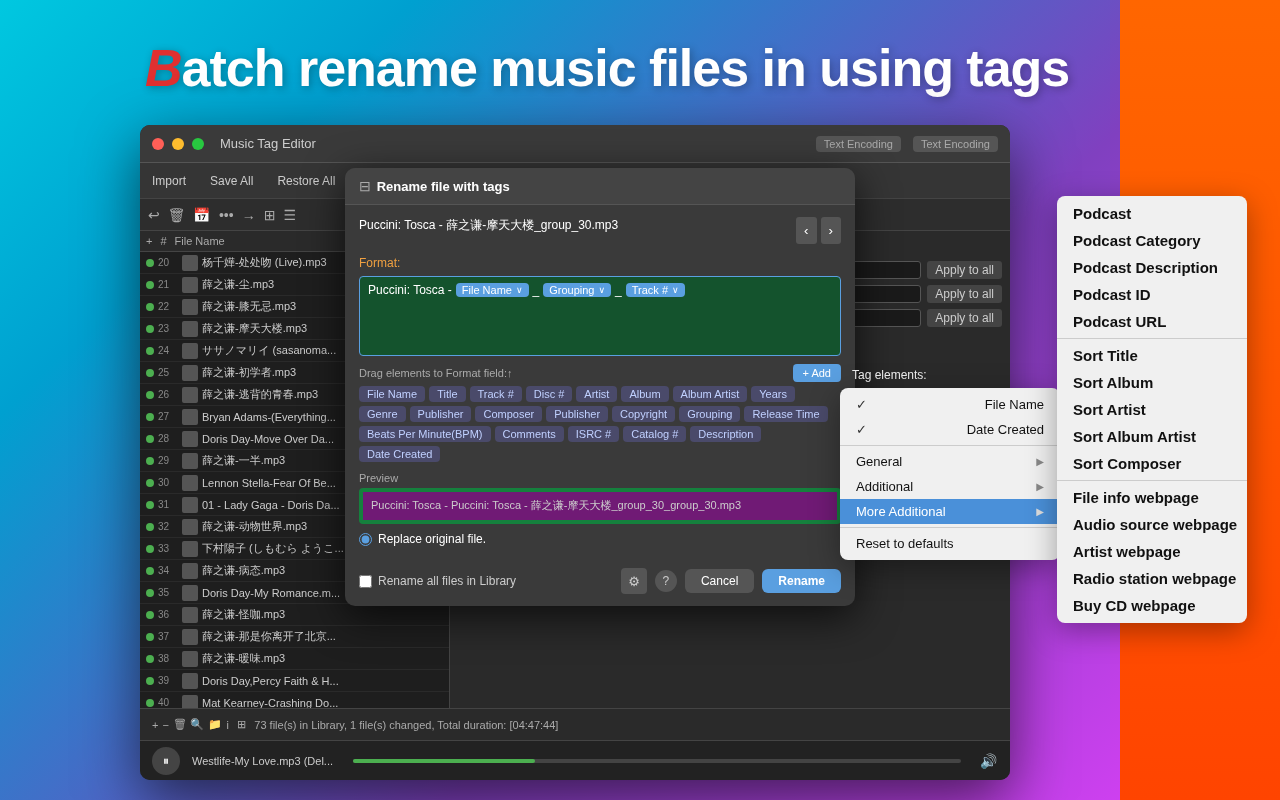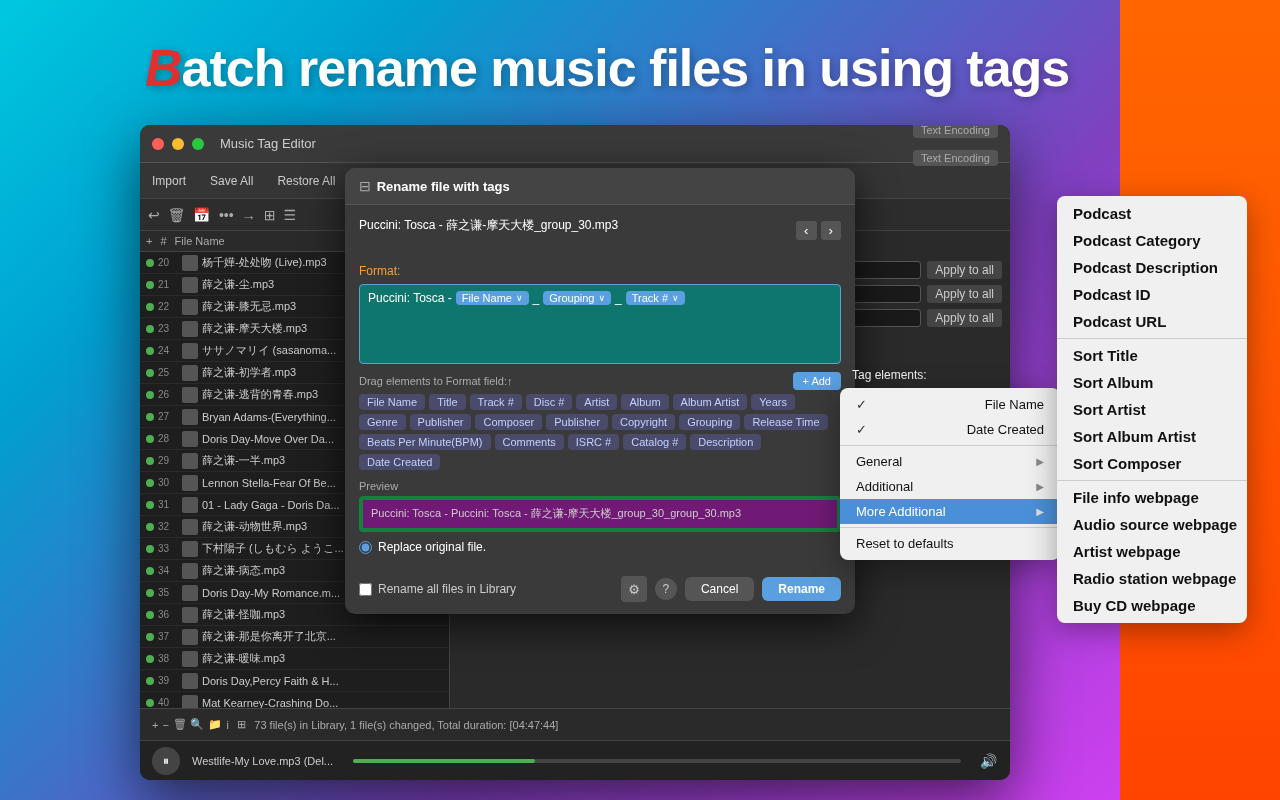--- a/index.html
+++ b/index.html
@@ -76,21 +76,20 @@
     .app-title {
       color: #ccc;
       font-size: 13px;
       margin-left: 8px;
     }
     .title-bar-spacer { flex: 1; }
     .title-bar-right {
       display: flex;
       align-items: center;
       gap: 12px;
-      flex-direction: column;
     }
     .title-bar-btn {
       color: #aaa;
       font-size: 11px;
       background: #555;
       border-radius: 4px;
       padding: 2px 8px;
     }
 
     
@@ -311,21 +310,21 @@
       color: #fff;
       font-size: 12px;
       margin-bottom: 10px;
     }
     .format-label {
       color: #f0a040;
       font-size: 12px;
       margin-bottom: 6px;
     }
     .format-field {
-      background: #0f766e;
+      background: #14532d;
       border: 1px solid #5a9fe0;
       border-radius: 4px;
       padding: 6px 8px;
       min-height: 80px;
       display: flex;
       flex-wrap: wrap;
       gap: 4px;
       align-items: flex-start;
       align-content: flex-start;
     }
@@ -773,21 +772,21 @@
   </div>
 </div>
 
 <div class="rename-dialog">
   <div class="dialog-titlebar">
     <span class="dialog-icon">⊟</span>
     <span class="dialog-title">Rename file with tags</span>
   </div>
   <div class="dialog-body">
 
-    <div style="display:flex;align-items:center;justify-content:space-between;margin-bottom:20px;">
+    <div style="display:flex;justify-content:space-between;margin-bottom:12px;">
       <span class="preview-name">Puccini: Tosca - 薛之谦-摩天大楼_group_30.mp3</span>
       <div style="display:flex;gap:4px;">
         <button style="background:#555;border:none;border-radius:3px;color:#fff;padding:2px 8px;cursor:pointer;">‹</button>
         <button style="background:#555;border:none;border-radius:3px;color:#fff;padding:2px 8px;cursor:pointer;">›</button>
       </div>
     </div>
 
     <div class="format-label">Format:</div>
     <div class="format-field">
       <span class="format-text">Puccini: Tosca - </span>

